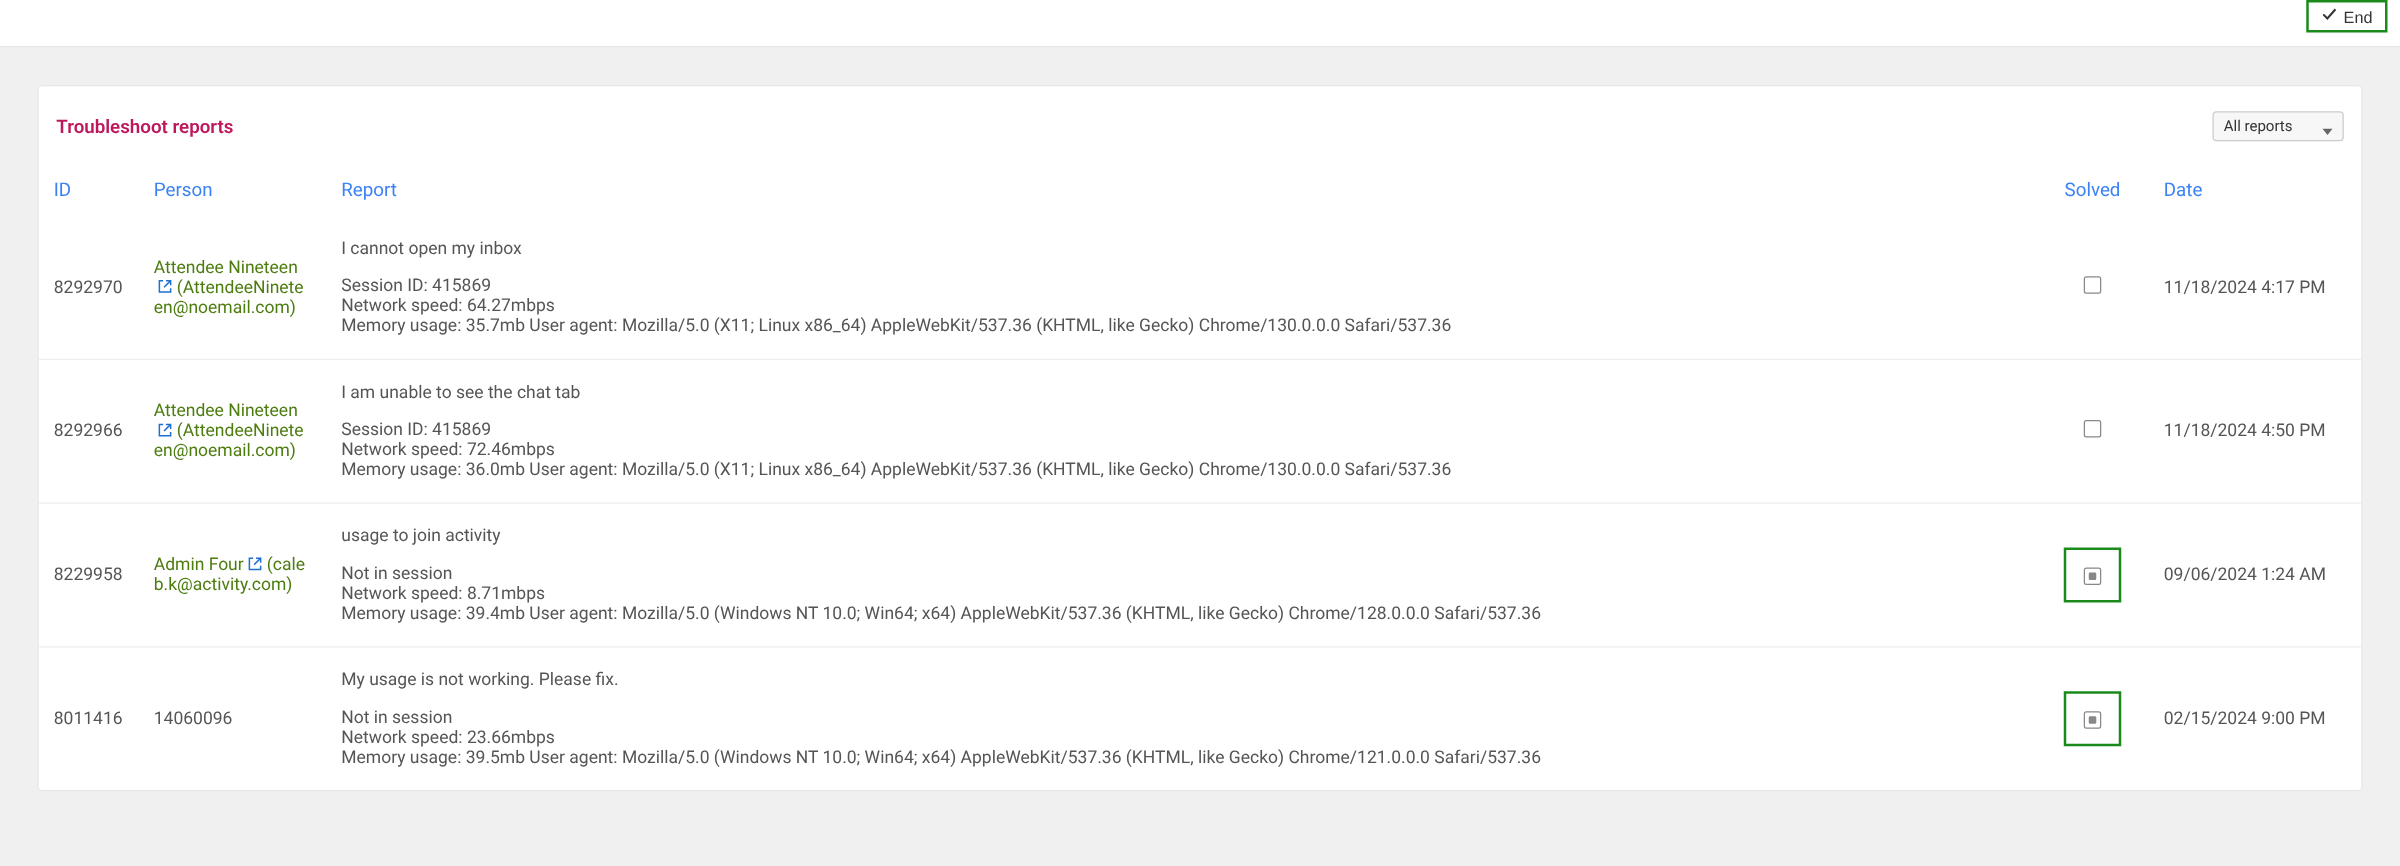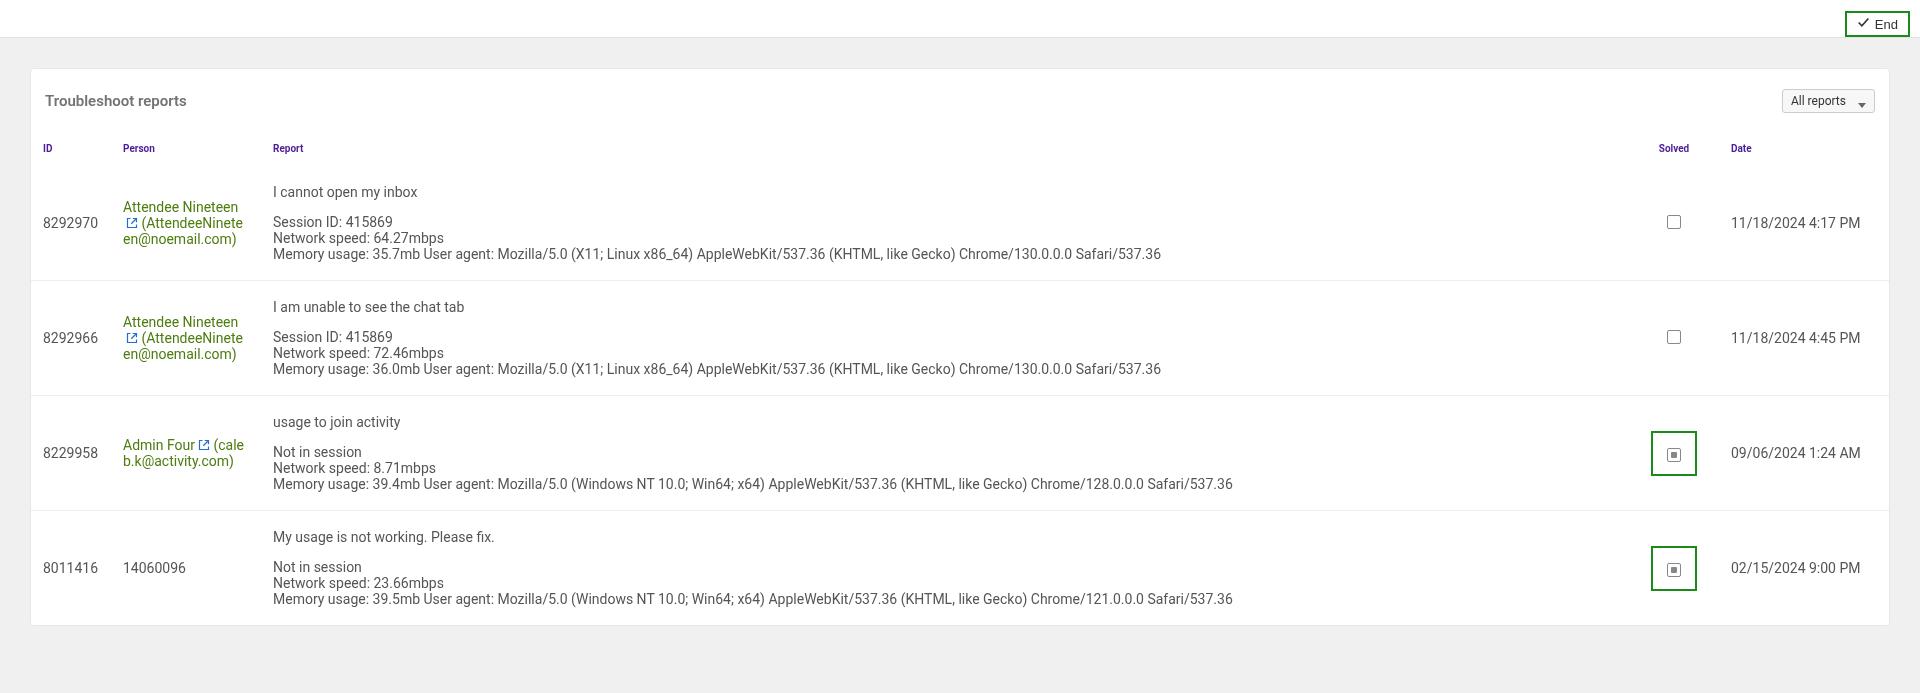--- a/index.html
+++ b/index.html
@@ -4,21 +4,21 @@
 <style>
 * { box-sizing: border-box; margin: 0; padding: 0; }
 body { font-family: -apple-system, BlinkMacSystemFont, "Segoe UI", Roboto, Helvetica, Arial, sans-serif; background: #f0f0f0; color: #333; font-size: 13px; }
 
 .topbar {
   background: #fff;
   border-bottom: 1px solid #e0e0e0;
   height: 38px;
   display: flex;
   justify-content: flex-end;
-  align-items: flex-end;
+  align-items: flex-start;
   padding: 0 10px;
 }
 .end-btn {
   display: inline-flex;
   align-items: center;
   gap: 5px;
   border: 2px solid #1a8a1a;
   background: #fff;
   padding: 3px 10px;
   font-size: 13px;
@@ -37,49 +37,49 @@
 }
 .card-header {
   display: flex;
   justify-content: space-between;
   align-items: center;
   padding: 20px 14px 10px 14px;
 }
 .card-title {
   font-size: 15px;
   font-weight: 600;
-  color: #737373;
+  color: #be185d;
 }
 .reports-filter {
   border: 1px solid #ccc;
   background: #f7f7f7;
   border-radius: 3px;
   padding: 4px 8px;
   font-size: 12px;
   display: inline-flex;
   align-items: flex-end;
-  gap: 12px;
+  gap: 24px;
   cursor: pointer;
 }
 .caret-down {
   width: 0; height: 0;
   border-left: 4px solid transparent;
   border-right: 4px solid transparent;
   border-top: 5px solid #666;
 }
 
 table {
   width: 100%;
   border-collapse: collapse;
 }
 th {
   text-align: left;
-  font-size: 10px;
-  font-weight: 700;
-  color: #4c1d95;
+  font-size: 15px;
+  font-weight: 400;
+  color: #3b82f6;
   padding: 20px 12px 12px 12px;
 }
 td {
   padding: 18px 12px;
   vertical-align: middle;
   font-size: 14px;
   color: #555;
   border-top: 1px solid #eee;
 }
 .col-id { width: 80px; }
@@ -188,21 +188,21 @@
                     <path d="M9 2 H14 V7"></path>
                     <path d="M14 2 L7 9"></path>
                   </svg></span> <span>(AttendeeNineteen@noemail.com)</span></a></td>
             <td class="col-report report-cell">
               <div class="issue">I am unable to see the chat tab</div>
               <div class="meta-line">Session ID: 415869</div>
               <div class="meta-line">Network speed: 72.46mbps</div>
               <div class="meta-line">Memory usage: 36.0mb User agent: Mozilla/5.0 (X11; Linux x86_64) AppleWebKit/537.36 (KHTML, like Gecko) Chrome/130.0.0.0 Safari/537.36</div>
             </td>
             <td class="col-solved"><span class="solved-box"></span></td>
-            <td class="col-date">11/18/2024 4:45 PM</td>
+            <td class="col-date">11/18/2024 4:50 PM</td>
           </tr>
           <tr class="">
             <td class="col-id">8229958</td>
             <td class="col-person"><a class="person-link" href="#"><span>Admin Four</span><span class="ext-icon"><svg viewBox="0 0 16 16" fill="none" stroke="#1f6fd1" stroke-width="1.6">
                     <path d="M6 2 H2 V14 H14 V10"></path>
                     <path d="M9 2 H14 V7"></path>
                     <path d="M14 2 L7 9"></path>
                   </svg></span> <span>(caleb.k@activity.com)</span></a></td>
             <td class="col-report report-cell">
               <div class="issue">usage to join activity</div>

